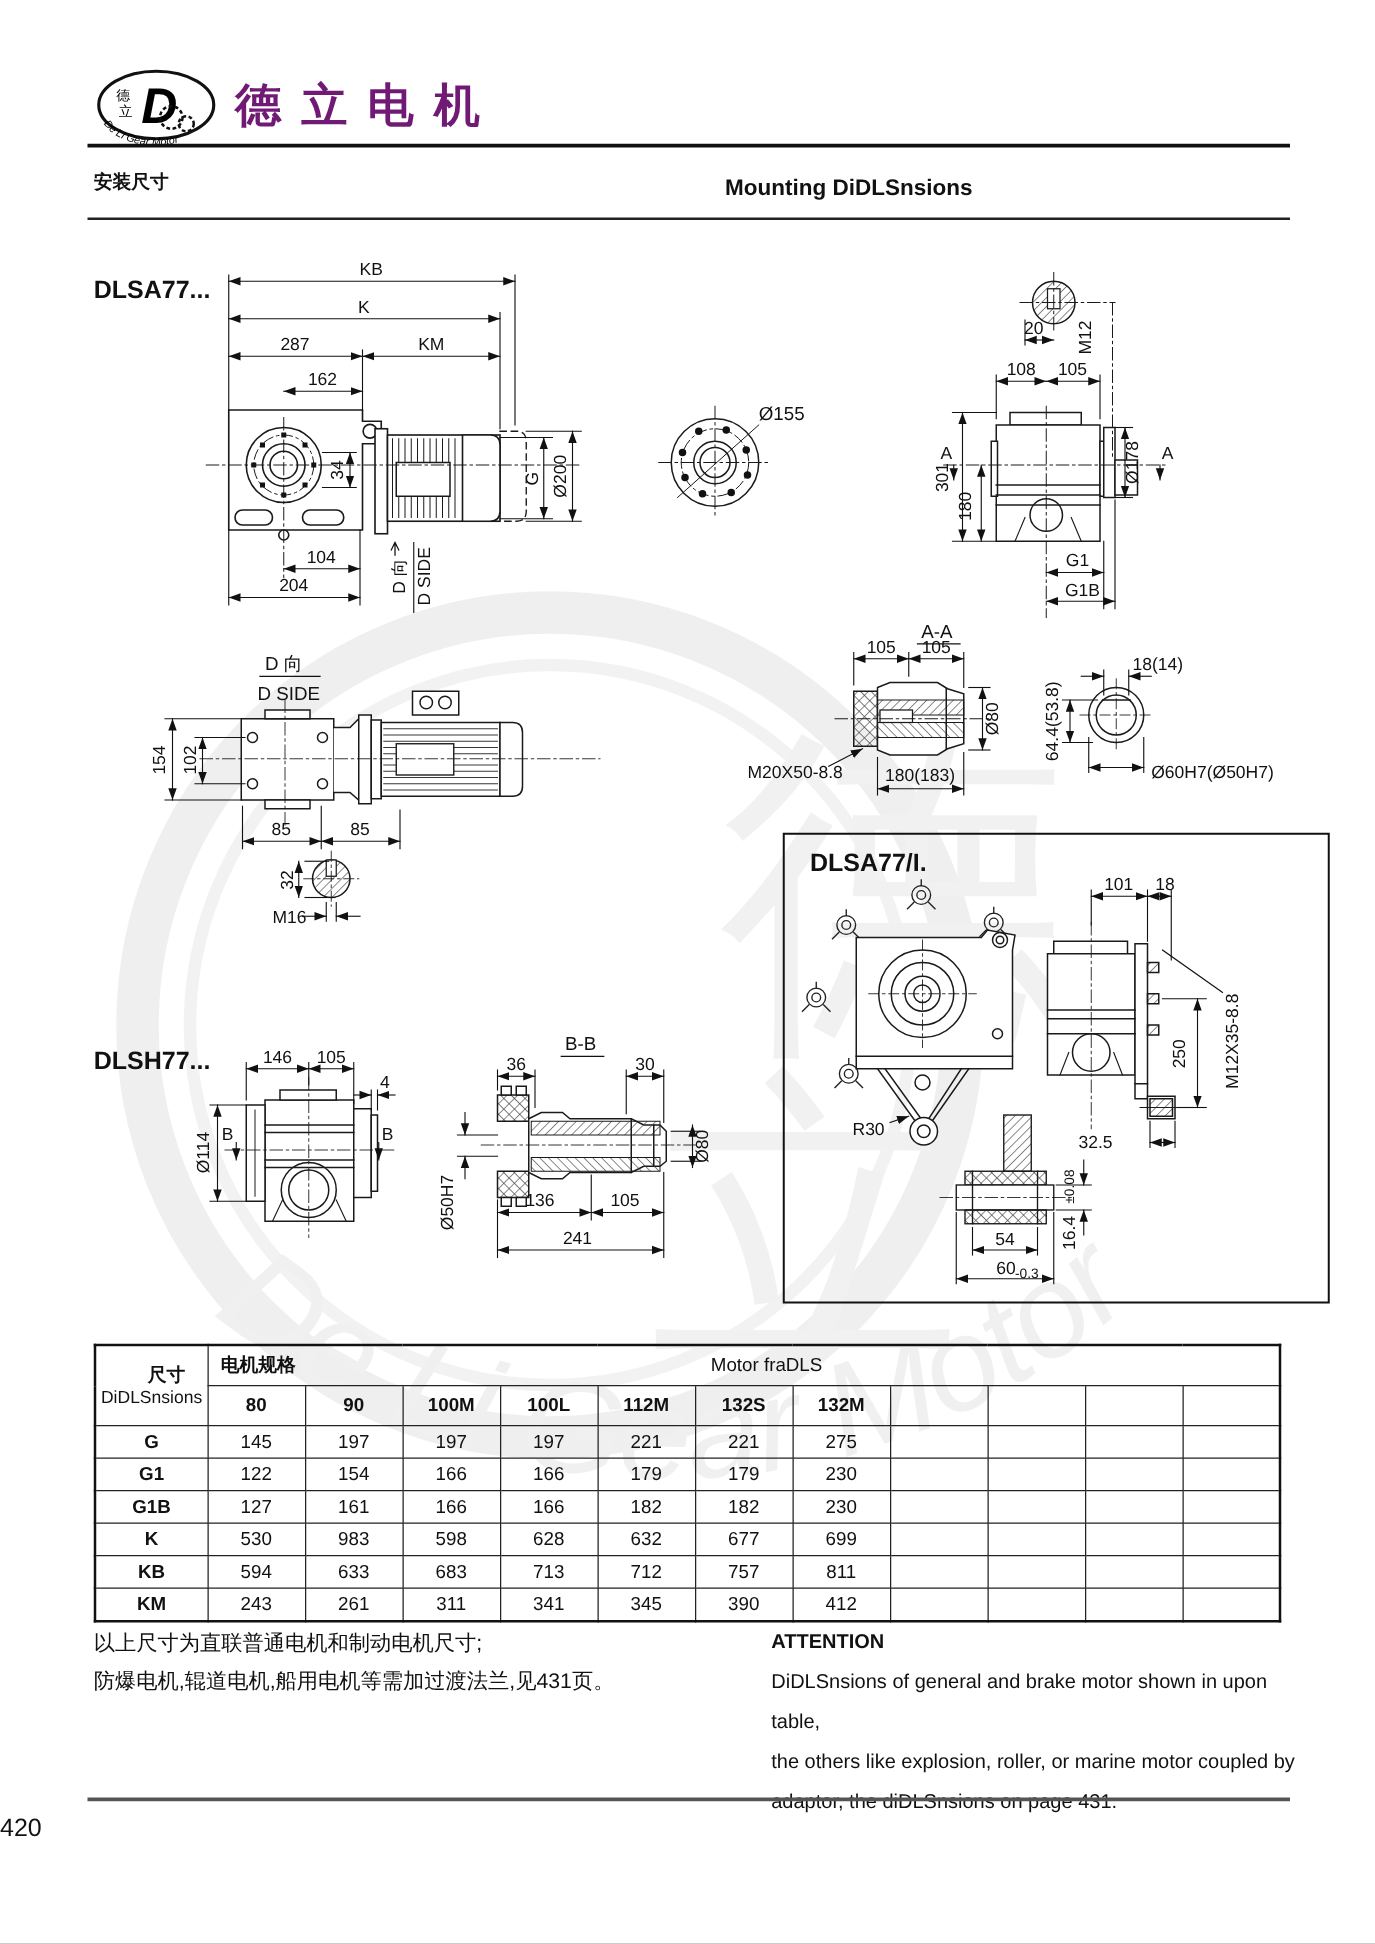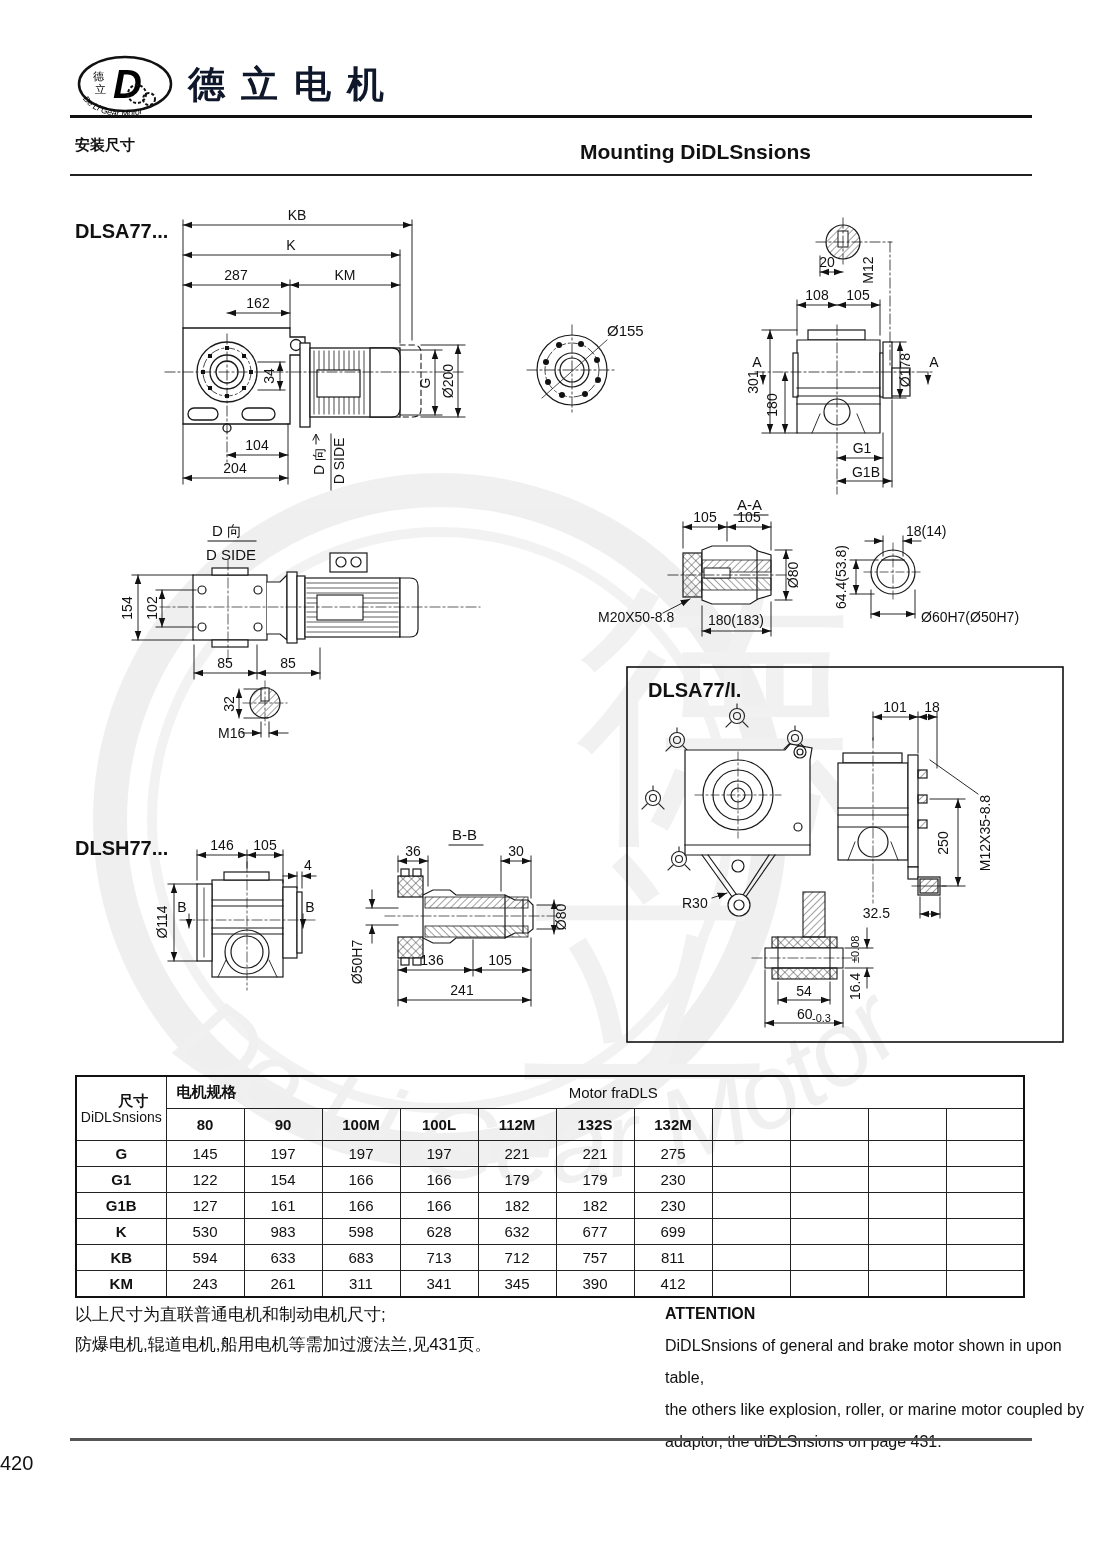--- a/index.html
+++ b/index.html
@@ -1,24 +1,24 @@
 <!DOCTYPE html>
 <html><head>
 <meta charset="utf-8">
 <style>
   html,body{margin:0;padding:0;background:#888;}
   .page{position:relative;width:1100px;height:1555px;background:#ffffff;margin:0 auto;
         font-family:"Liberation Sans",sans-serif;color:#111;overflow:hidden;}
   .abs{position:absolute;}
   
   .brand{position:absolute;left:188px;top:60px;font-family:"DejaVu Serif",serif;
-         font-weight:bold;font-size:37px;letter-spacing:16px;color:#0f172a;}
+         font-weight:bold;font-size:37px;letter-spacing:16px;color:#701a75;}
   .rule1{position:absolute;left:70px;top:115px;width:962px;height:3px;background:#111;}
   .sec-cn{position:absolute;left:75px;top:136px;font-size:15px;font-weight:bold;}
-  .sec-en{position:absolute;left:580px;top:140px;font-size:21px;font-weight:bold;}
+  .sec-en{position:absolute;left:580px;top:140px;font-size:18px;font-weight:bold;}
   .rule2{position:absolute;left:70px;top:174px;width:962px;height:2px;background:#222;}
   
   svg text{font-family:"Liberation Sans",sans-serif;}
   .dim{font-size:14px;fill:#111;}
   .dimS{font-size:11px;fill:#111;}
   .vlab{font-size:20px;font-weight:bold;fill:#111;}
   .aalab{font-size:15px;fill:#111;}
   
   .dimtable{position:absolute;left:75px;top:1075px;width:950px;border-collapse:collapse;
             table-layout:fixed;font-size:15px;}
@@ -26,21 +26,21 @@
   .dimtable .corner{font-size:14px;line-height:16px;}
   .dimtable .corner .c1{font-weight:bold;font-size:15px;margin-left:24px;}
   .dimtable .group{position:relative;height:31px;}
   .dimtable .group .gcn{position:absolute;left:10px;top:6px;font-weight:bold;}
   .dimtable .group .gen{display:block;text-align:center;padding-left:37px;}
   .dimtable tr.colrow td{font-weight:bold;height:31px;}
   .dimtable td.rowlabel{font-weight:bold;}
   .dimtable{border:2px solid #111;}
   
   .notes{position:absolute;left:75px;top:1300px;width:500px;font-size:17px;line-height:30px;}
-  .attention{position:absolute;left:617px;top:1298px;width:420px;font-size:16px;line-height:32px;margin-left:48px;}
+  .attention{position:absolute;left:617px;top:1298px;width:420px;font-size:16px;line-height:32px;}
   .attention .t{font-weight:bold;}
   
   .frule{position:absolute;left:70px;top:1438px;width:962px;height:3px;background:#555;}
   .pageno{position:absolute;left:0;top:1452px;width:1100px;font-size:20px;}
   .wm{position:absolute;left:0;top:0;pointer-events:none;}
 </style>
 </head>
 <body>
 
 <div class="page">

